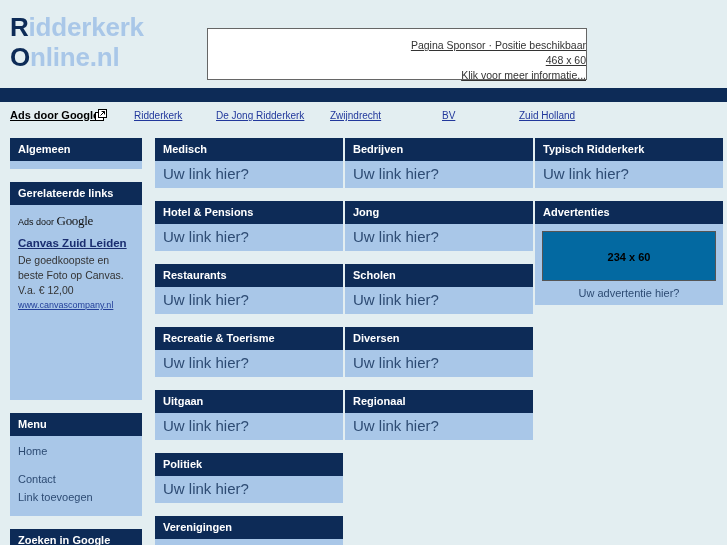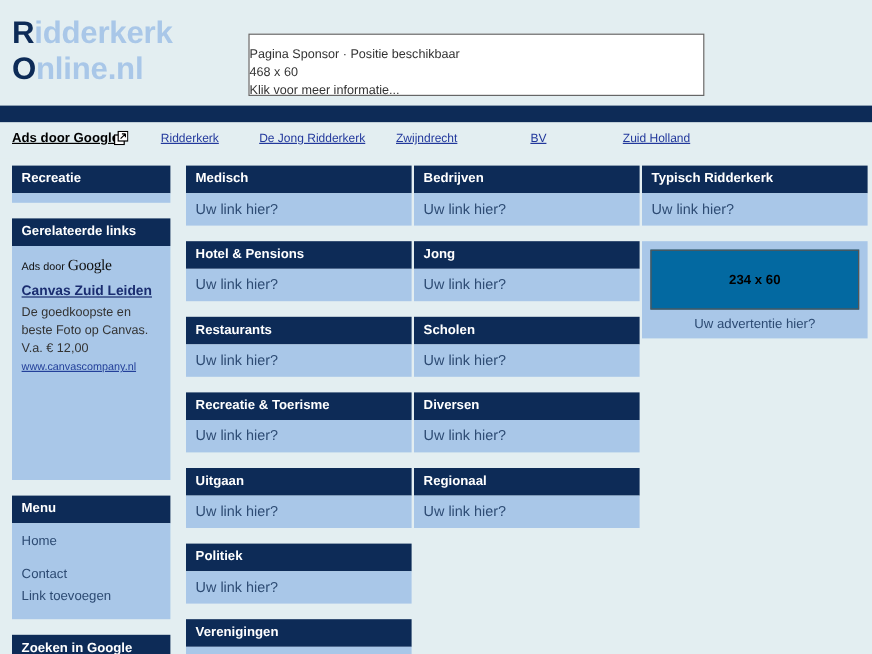--- a/index.html
+++ b/index.html
@@ -38,24 +38,25 @@
 
   .sponsor-box {
     position: absolute;
     left: 207px;
     top: 28px;
     width: 380px;
     height: 52px;
     background: #ffffff;
     border: 1px solid #666666;
     box-sizing: border-box;
-    text-align: left;
+    text-align: right;
     color: #333333;
     font-size: 10.5px;
     padding-top: 9px;
+    text-decoration: underline;
   }
   .sponsor-box div { line-height: 15px; }
 
   
   .navybar {
     height: 14px;
     background: #0d2b57;
   }
 
   
@@ -116,21 +117,21 @@
     background: #0d2b57;
     color: #ffffff;
     font-weight: bold;
     font-size: 11px;
     padding: 5px 8px 6px 8px;
     line-height: 12px;
   }
   .panel-body {
     background: #a9c7e8;
     color: #2d4b73;
-    font-size: 12px;
+    font-size: 15px;
     padding: 6px 8px 7px 8px;
     line-height: 14px;
   }
   .panel-body.empty { padding: 0; height: 8px; }
 
   
   .adsense {
     background: #a9c7e8;
     padding: 8px 8px 10px 8px;
   }
@@ -238,21 +239,21 @@
   <a class="l2" href="#">Zwijndrecht</a>
   <a class="l3" href="#">BV</a>
   <a class="l4" href="#">Zuid Holland</a>
 </div>
 
 <div class="columns">
 
   <div class="col col-side">
 
     <div class="panel">
-      <div class="panel-head">Recreatie</div>
+      <div class="panel-head">Algemeen</div>
       <div class="panel-body empty"></div>
     </div>
 
     <div class="panel">
       <div class="panel-head">Gerelateerde links</div>
       <div class="adsense">
         <div class="adsense-attr">
           <span>Ads door</span>
           <span class="g">Google</span>
         </div>
@@ -332,20 +333,21 @@
       <div class="panel-body">Uw link hier?</div>
     </div>
   </div>
 
   <div class="col col-three">
     <div class="panel">
       <div class="panel-head">Typisch Ridderkerk</div>
       <div class="panel-body">Uw link hier?</div>
     </div>
     <div class="panel">
+      <div class="panel-head">Advertenties</div>
       <div class="advert-body">
         <div class="advert-box">234 x 60</div>
         <div class="advert-caption">Uw advertentie hier?</div>
       </div>
     </div>
   </div>
 
 </div>
 
 </body></html>

